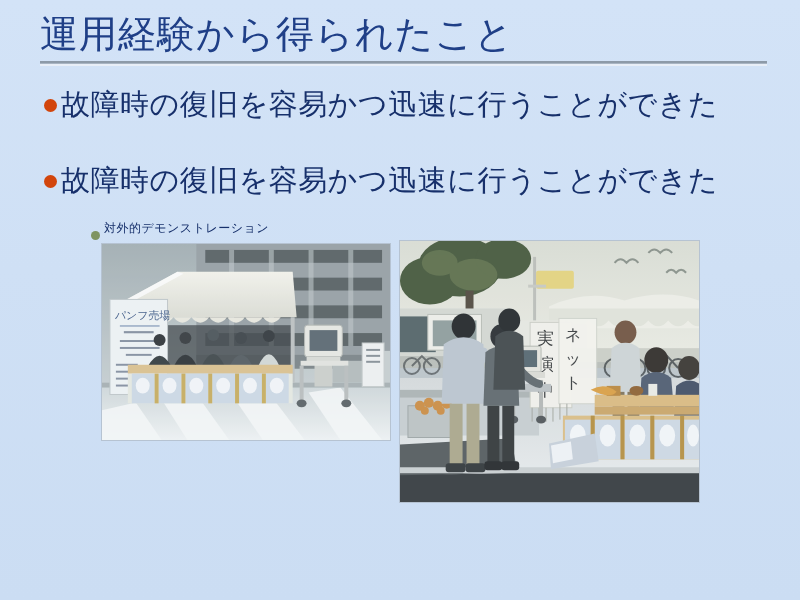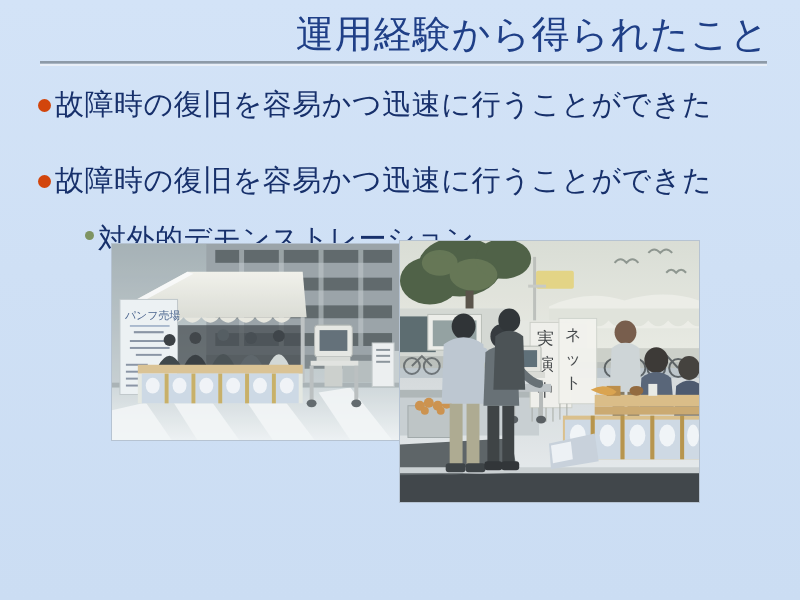--- a/index.html
+++ b/index.html
@@ -11,21 +11,20 @@
     font-family: "Liberation Serif", "DejaVu Serif", serif;
   }
 
   #slide {
     position: relative;
     width: 800px;
     height: 600px;
     overflow: hidden;
     background: #cfe1f5;
     background: linear-gradient(180deg, #d3e3f7 0%, #cfe0f5 45%, #cbddf3 100%);
-    text-align: right;
   }
 
   
   #title-block {
     position: absolute;
     left: 40px;
     top: 14px;
     width: 730px;
   }
   #page-title {
@@ -44,21 +43,21 @@
     height: 5px;
     border-top: 2px solid #8d9aa8;
     border-bottom: 2px solid #e8eef7;
     background: #a8b4c2;
     box-sizing: border-box;
   }
 
   
   #bullet-list {
     position: absolute;
-    left: 38px;
+    left: 44px;
     top: 86px;
     width: 730px;
   }
   .bullet-row {
     display: flex;
     align-items: flex-start;
     white-space: nowrap;
   }
   .bullet-row.level-1 {
     margin-bottom: 40px;
@@ -89,34 +88,34 @@
   .bullet-text {
     font-family: "Liberation Serif", "DejaVu Serif", serif;
     color: #17306b;
     letter-spacing: 0.5px;
   }
   .level-1 .bullet-text {
     font-size: 29px;
     line-height: 1.25;
   }
   .level-2 .bullet-text {
-    font-size: 28px;
+    font-size: 12px;
     line-height: 1.25;
   }
 
   
   .photo {
     position: absolute;
     overflow: hidden;
     background: #b9c3c8;
     border: 1px solid #b6c3d2;
     box-sizing: border-box;
   }
   #photo-left {
-    left: 111px;
+    left: 101px;
     top: 243px;
     width: 290px;
     height: 198px;
   }
   #photo-right {
     left: 399px;
     top: 240px;
     width: 301px;
     height: 263px;
     z-index: 3;

